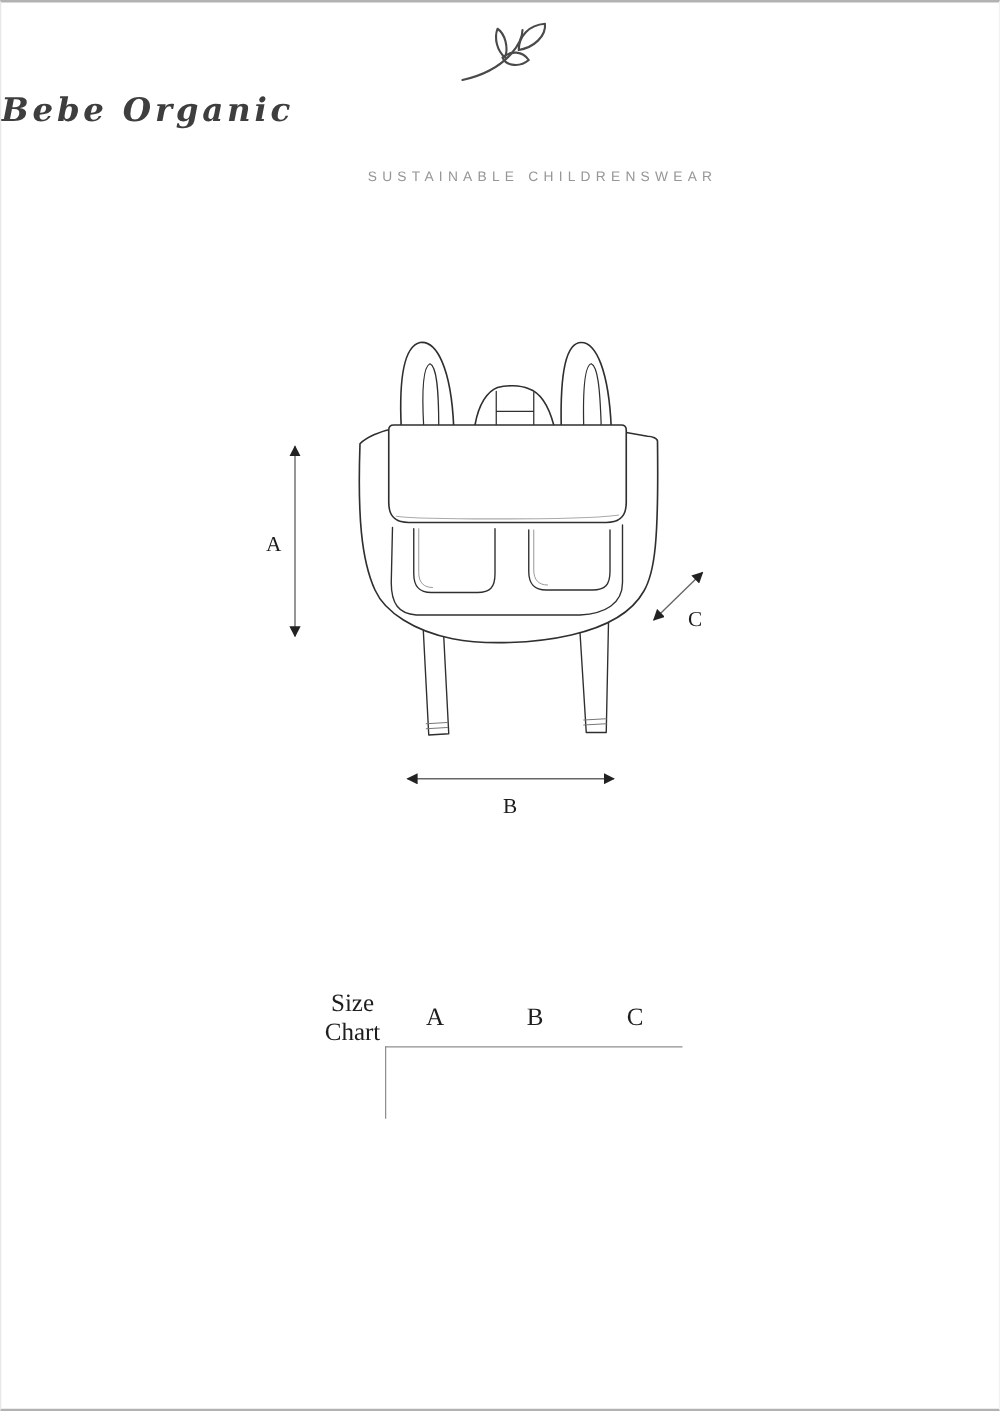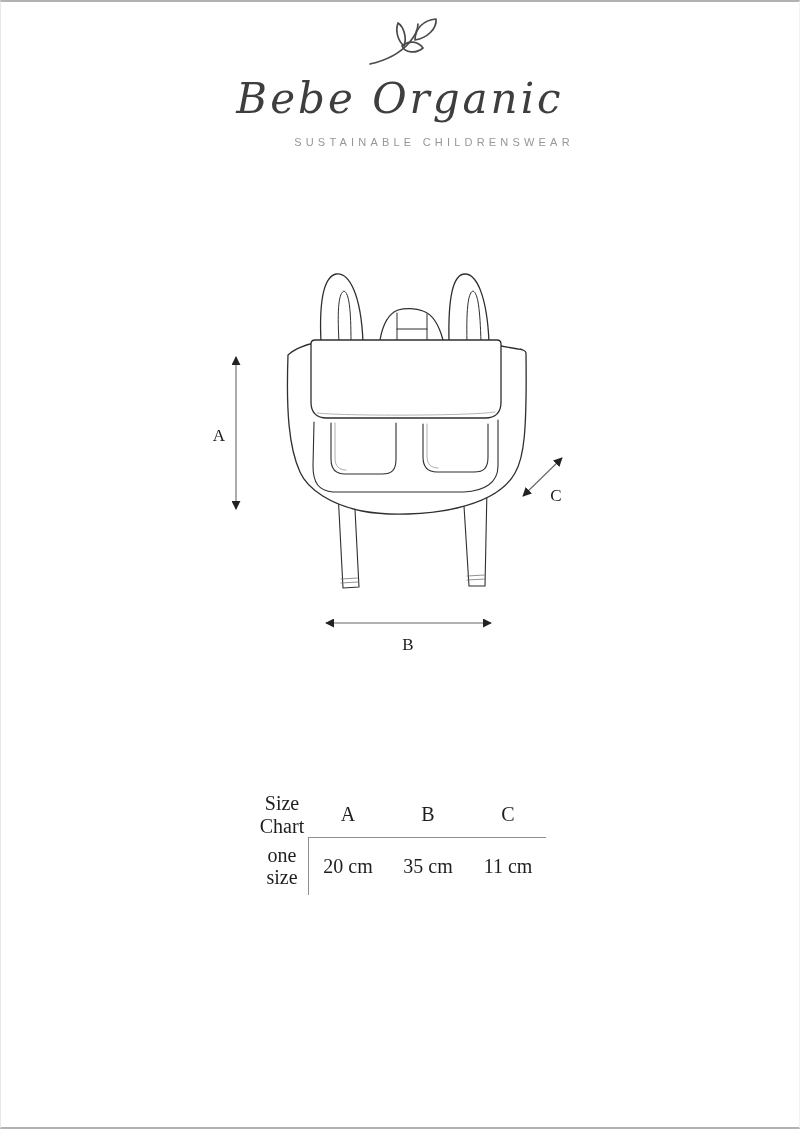--- a/index.html
+++ b/index.html
@@ -10,24 +10,23 @@
     border-top:2px solid #b2b2b2;
     border-bottom:2px solid #b2b2b2;
     border-left:1px solid #e7e7e7;
     border-right:1px solid #f2f2f2;
     overflow:hidden;
     font-family:"Liberation Serif","DejaVu Serif",serif;
   }
   .logo-icon{position:absolute;left:361px;top:13px;width:84px;height:66px;}
   .brand{
     position:absolute;left:0;top:72px;width:100%;
-    text-align:center;
     font-family:"DejaVu Serif",serif;
-    font-style:italic;font-weight:400;
-    font-size:42px;letter-spacing:3px;color:#3e3e3e;
+    font-style:italic;font-weight:700;
+    font-size:26px;letter-spacing:3px;color:#3e3e3e;
   }
   .tagline{
     position:absolute;left:0;top:134px;width:100%;
     text-align:center;
     font-family:"Liberation Sans","DejaVu Sans",sans-serif;
     font-size:11px;letter-spacing:4.2px;color:#969696;font-weight:400;margin-left:34px;
   }
   .diagram{position:absolute;left:195px;top:250px;width:420px;height:420px;}
   .size-chart{
     position:absolute;left:255px;top:790px;width:292px;
@@ -112,22 +111,15 @@
   <div class="size-chart">
     <div class="sc-row header">
       <div class="sc-cell">Size
 Chart</div>
       <div class="sc-cell">A</div>
       <div class="sc-cell">B</div>
       <div class="sc-cell">C</div>
     </div>
     <div class="sc-hline"></div>
     <div class="sc-vline"></div>
-    <div class="sc-row data">
-      <div class="sc-cell">one
-size</div>
-      <div class="sc-cell">20 cm</div>
-      <div class="sc-cell">35 cm</div>
-      <div class="sc-cell">11 cm</div>
-    </div>
   </div>
 
 </div>
 
 </body></html>

